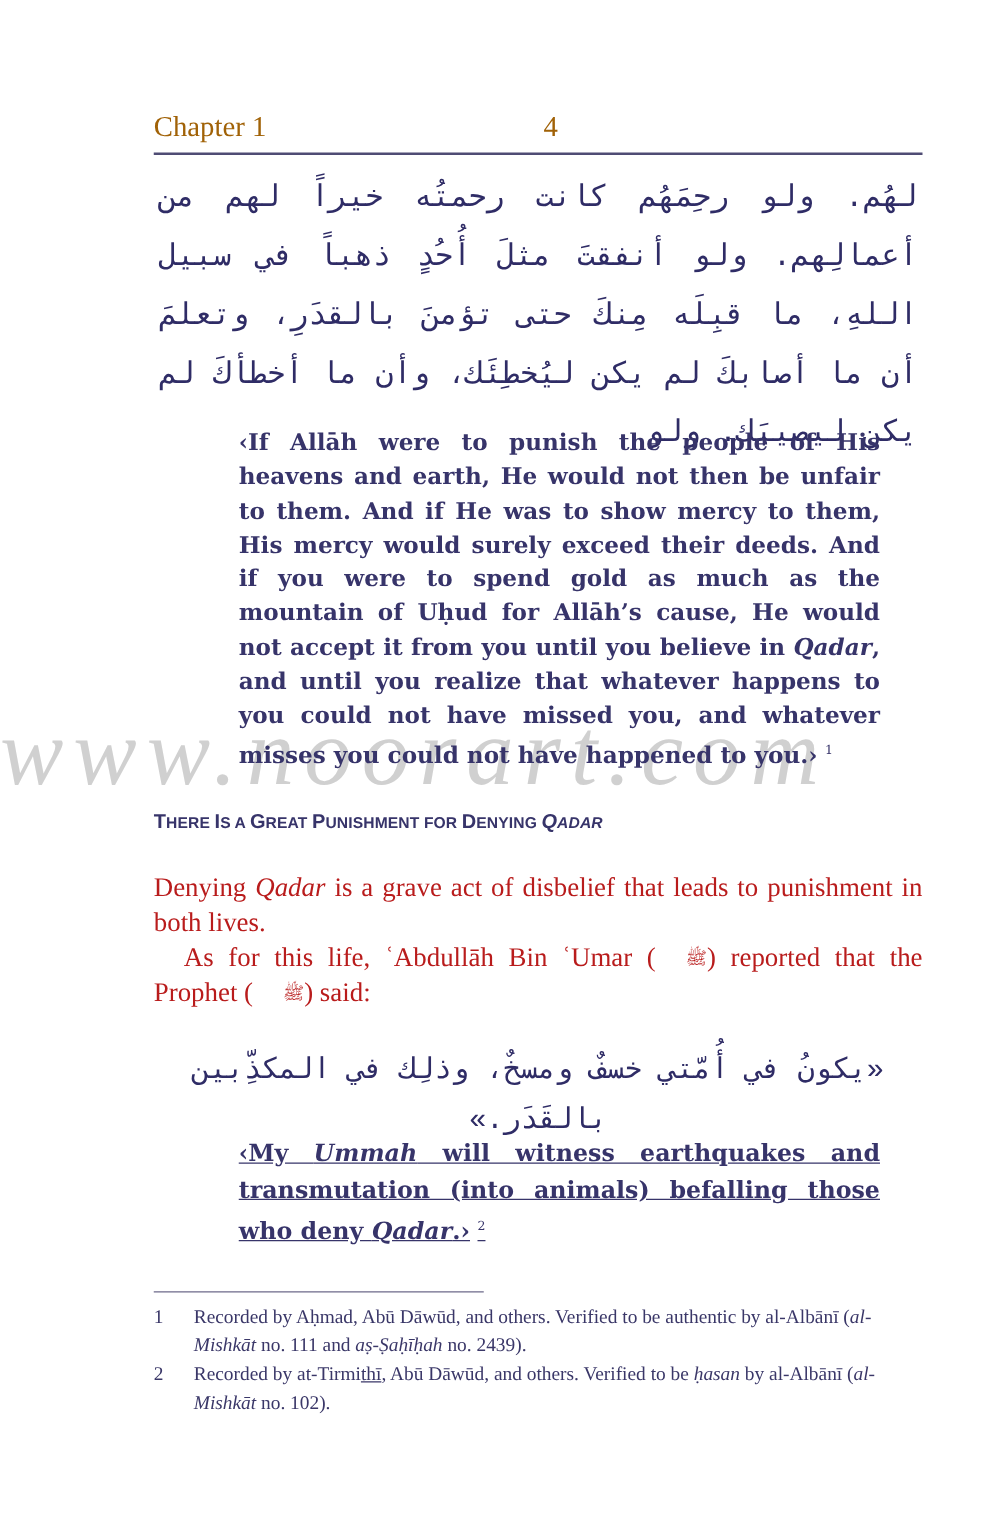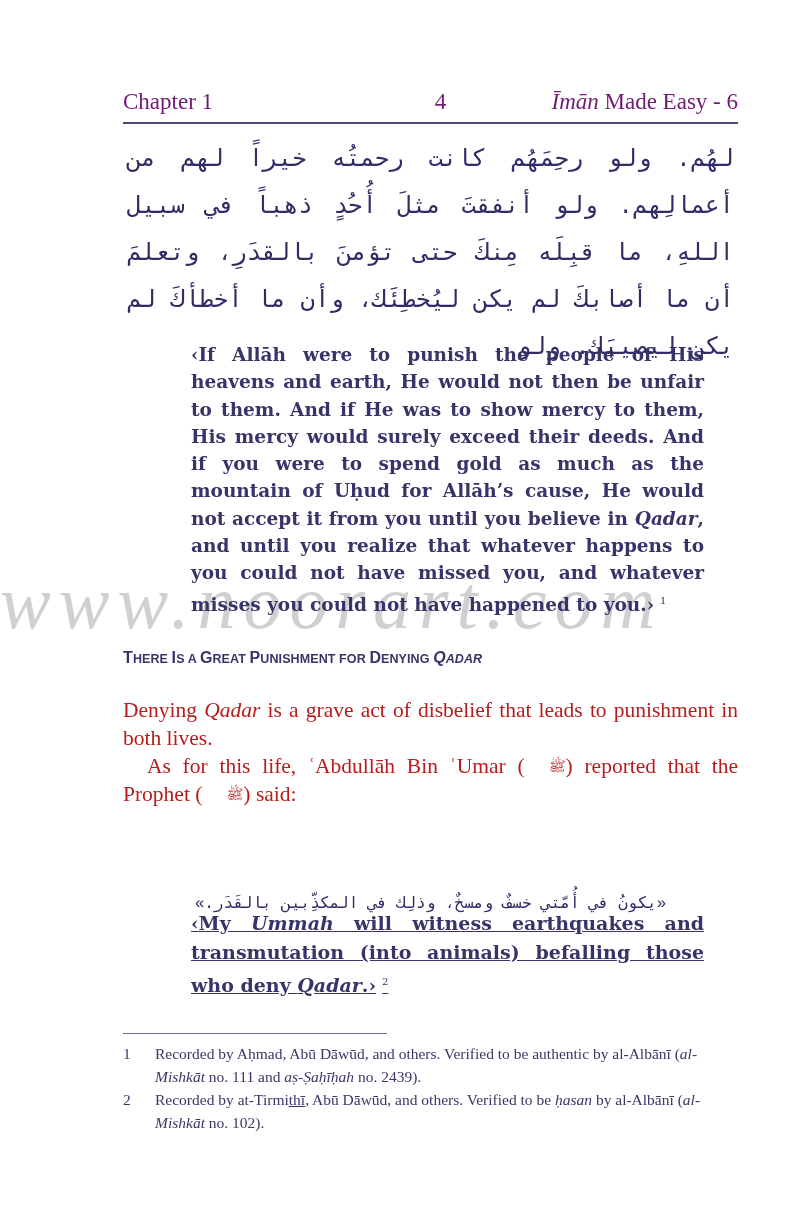--- a/index.html
+++ b/index.html
@@ -19,21 +19,21 @@
       position: absolute;
       left: 123px;
       top: 84px;
       width: 615px;
     }
     .running-head {
       position: relative;
       height: 36px;
       font-size: 23px;
       line-height: 36px;
-      color: #701a75;
+      color: #a16207;
     }
     .rh-left { position: absolute; left: 0; top: 0; }
     .rh-center { position: absolute; left: 0; right: 0; top: 0; text-align: center; padding-left: 20px; }
     .rh-right { position: absolute; right: 0; top: 0; }
     .rh-right .it { font-style: italic; }
     .rule {
       height: 2px;
       background: #4f4c74;
       margin-top: 2px;
     }
@@ -108,23 +108,22 @@
       line-height: 14px;
       vertical-align: 2px;
       font-family: "DejaVu Sans", sans-serif;
     }
     .arabic.block2 {
       position: absolute;
       left: 0; right: 0;
       top: 752px;
       text-align: center;
       text-align-last: center;
-      font-size: 16px;
+      font-size: 23px;
       line-height: 40px;
-      margin-top: 48px;
     }
     .translation.t2 {
       top: 825px;
       font-size: 19px;
       line-height: 29px;
       text-decoration: underline;
     }
     .fn-rule {
       position: absolute;
       left: 0;
@@ -173,21 +172,20 @@
 </head>
 <body>
 
 <div class="watermark">www.noorart.com</div>
 
 <div class="page">
 
   <div class="running-head">
     <span class="rh-left">Chapter 1</span>
     <span class="rh-center">4</span>
-    <span class="rh-right"><span class="it">Īmān</span><span> Made Easy - 6</span></span>
   </div>
   <div class="rule"></div>
 
   <div class="arabic block1">
     <span>لهُم. ولو رحِمَهُم كانت رحمتُه خيراً لهم من أعمالِهم. ولو أنفقتَ مثلَ</span>
     <span>أُحُدٍ ذهباً في سبيل اللهِ، ما قبِلَه مِنكَ حتى تؤمنَ بالقدَرِ، وتعلمَ أن</span>
     <span>ما أصابكَ لم يكن ليُخطِئَك، وأن ما أخطأكَ لم يكن ليصيبَك. ولو</span>
   </div>
 
   <div class="translation t1"><span>‹If Allāh were to punish the people of His heavens and earth, He would not then be unfair to them. And if He was to show mercy to them, His mercy would surely exceed their deeds. And if you were to spend gold as much as the mountain of Uḥud for Allāh’s cause, He would not accept it from you until you believe in </span><span class="it">Qadar</span><span>, and until you realize that whatever happens to you could not have missed you, and whatever misses you could not have happened to you.›</span><span class="sup">1</span></div>

